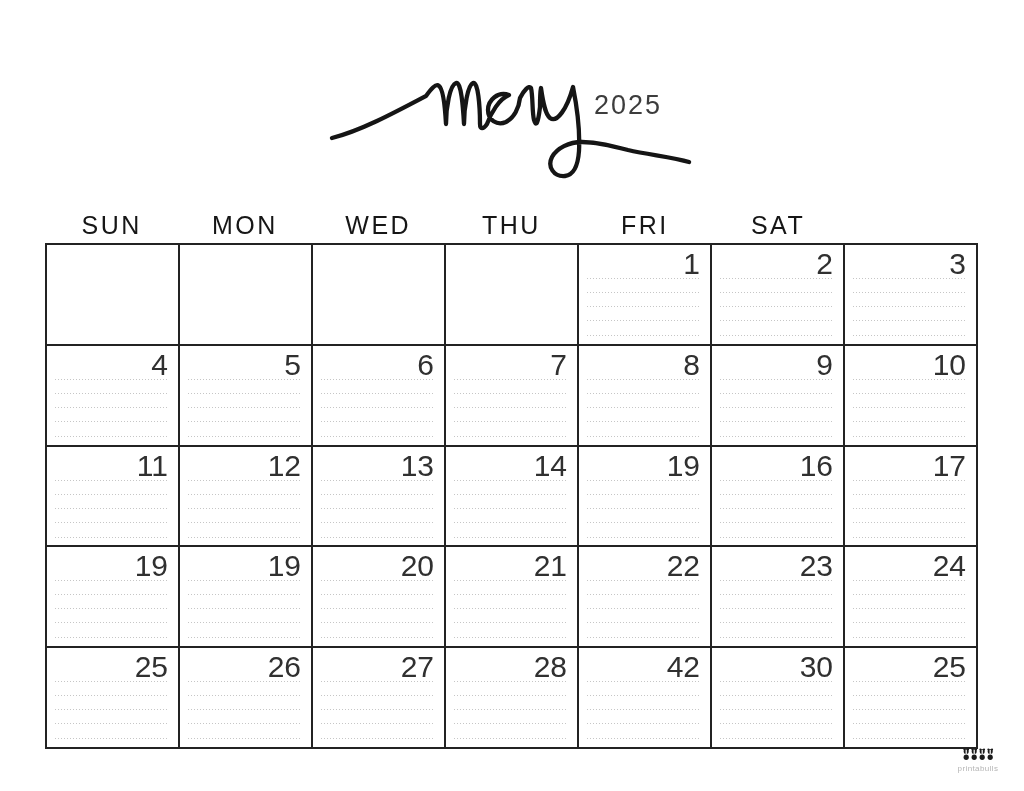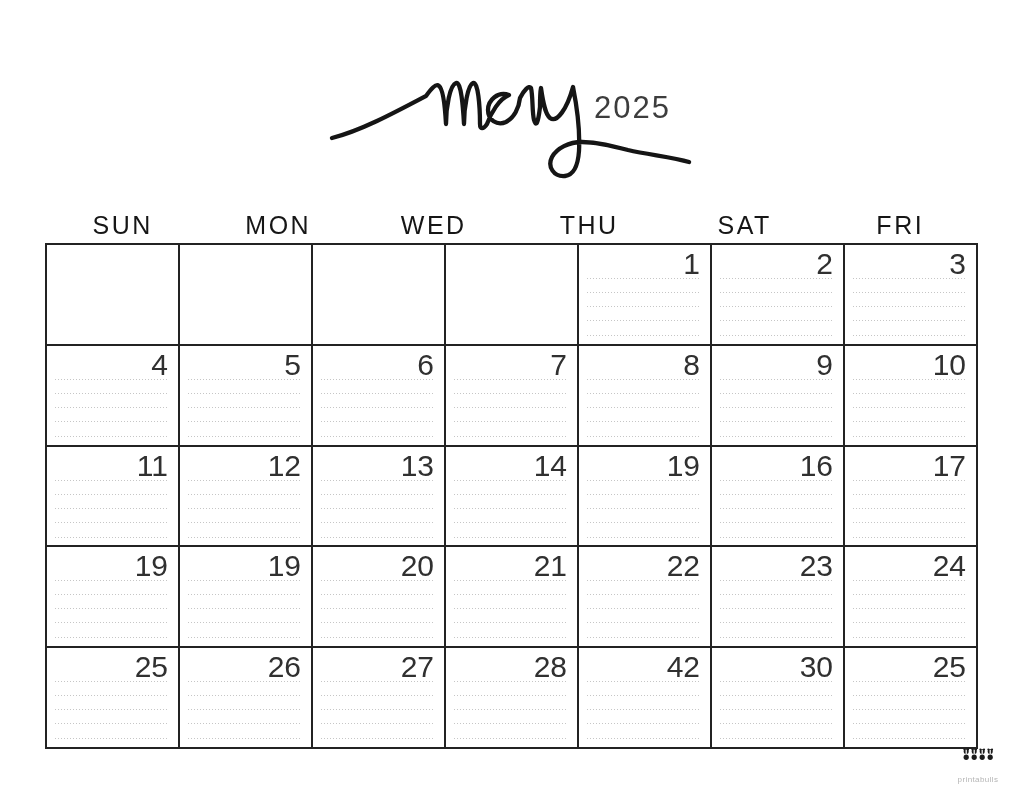--- a/index.html
+++ b/index.html
@@ -9,28 +9,28 @@
     position:relative; width:1024px; height:791px;
     background:#ffffff; overflow:hidden;
   }
 
   
   .title-script {
     position:absolute; left:328px; top:62px; width:365px; height:135px;
   }
   .title-year {
     position:absolute; left:594px; top:90px;
-    font-size:31px; font-weight:300; letter-spacing:2px;
+    font-size:27px; font-weight:300; letter-spacing:2px;
     color:#3d3d3d;
   }
 
   
   .weekdays {
     position:absolute; left:45px; top:208px; width:933px; height:34px;
-    display:grid; grid-template-columns:repeat(6,1fr);
+    display:grid; grid-template-columns:repeat(7,1fr);
   }
   .weekdays .wd {
     text-align:center; font-size:25px; letter-spacing:2.5px;
     font-weight:500; color:#161616; line-height:34px;
   }
 
   
   .calendar {
     position:absolute; left:45px; top:243px; width:933px; height:506px;
     border:2px solid #232323; background:#232323;
@@ -56,21 +56,21 @@
   }
 
   
   .brand {
     position:absolute; left:952px; top:748px; width:52px;
     text-align:center;
   }
   .brand svg { display:block; margin:0 auto; }
   .brand .brand-text {
     font-size:8px; color:#b5b5b5; letter-spacing:0.4px;
-    line-height:8px; margin-top:16px;
+    line-height:8px; margin-top:5px;
   }
 </style>
 </head>
 <body>
 
 <div class="page">
 
   <svg class="title-script" viewBox="0 0 365 135" xmlns="http://www.w3.org/2000/svg" aria-label="may">
     <path fill="none" stroke="#151515" stroke-width="4.3" stroke-linecap="round" stroke-linejoin="round" d="M 4 76
              C 32 69, 64 52, 98 34
@@ -98,22 +98,22 @@
              C 270 80, 285 84, 300 88
              C 322 93, 345 95, 361 100"></path>
   </svg>
   <div class="title-year">2025</div>
 
   <div class="weekdays">
     <span class="wd">SUN</span>
     <span class="wd">MON</span>
     <span class="wd">WED</span>
     <span class="wd">THU</span>
+    <span class="wd">FRI</span>
     <span class="wd">SAT</span>
-    <span class="wd">FRI</span>
   </div>
 
   <div class="calendar">
 
     <div class="cell"></div>
     <div class="cell"></div>
     <div class="cell"></div>
     <div class="cell"></div>
     <div class="cell">
       <div class="date">1</div>

